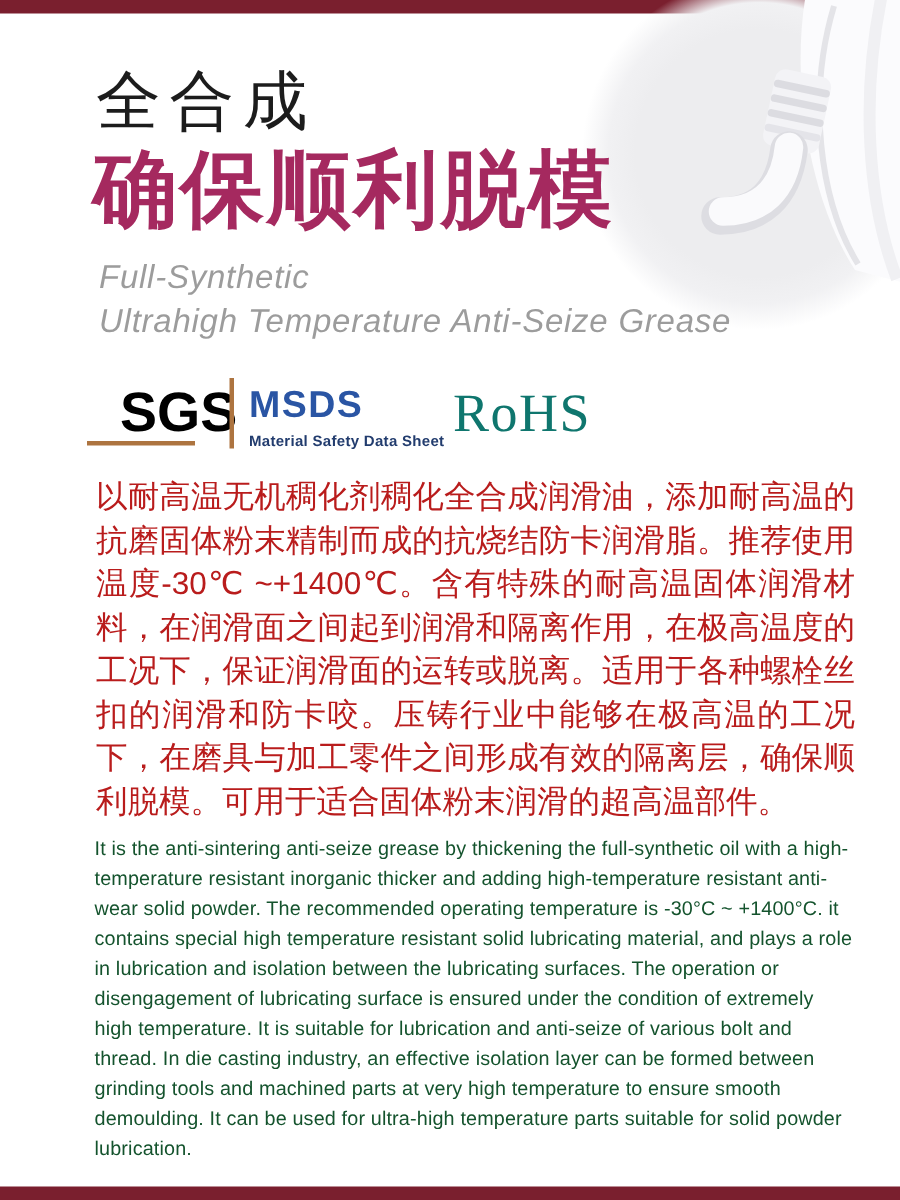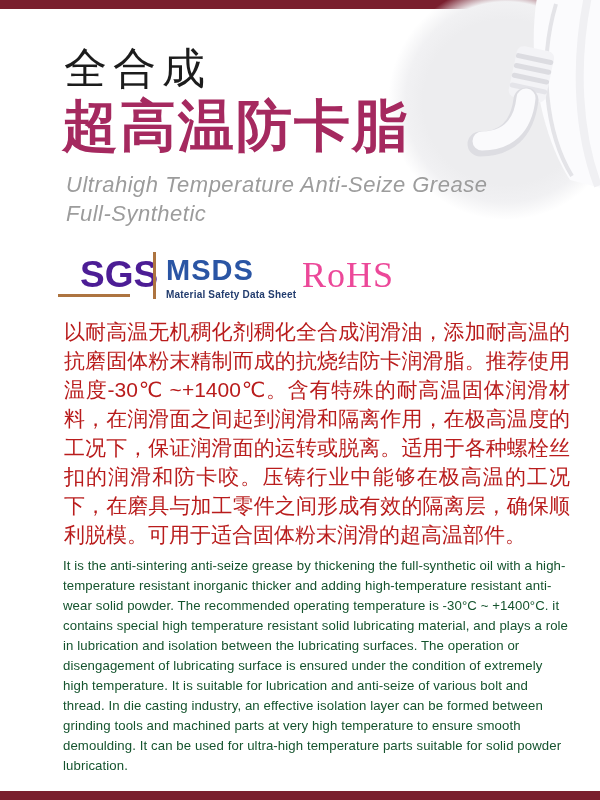--- a/index.html
+++ b/index.html
@@ -34,37 +34,37 @@
   .title-en{
     position:absolute;left:66px;top:170px;
     font-size:22px;line-height:29px;color:#9c9c9c;
     font-style:italic;letter-spacing:0.5px;
   }
 
   
   .cert-sgs{position:absolute;left:66px;top:252px;width:92px;height:48px;}
   .cert-sgs .sgs-text{
     position:absolute;left:14px;top:2px;
-    font-size:37px;font-weight:bold;color:#4c1d95;letter-spacing:0px;
+    font-size:37px;font-weight:bold;color:#000000;letter-spacing:0px;
   }
   .cert-sgs .sgs-underline{position:absolute;left:-8px;bottom:3px;width:72px;height:3px;background:#ad7440;}
   .cert-sgs .sgs-sideline{position:absolute;right:2px;top:0px;width:3px;height:47px;background:#ad7440;}
 
   .cert-msds{position:absolute;left:166px;top:253px;width:124px;}
   .cert-msds .msds-text{
-    font-size:29px;font-weight:bold;color:#2a55a4;letter-spacing:1px;line-height:34px;
+    font-size:25px;font-weight:bold;color:#2a55a4;letter-spacing:1px;line-height:34px;
   }
   .cert-msds .msds-sub{
     margin-top:2px;font-size:10px;font-weight:bold;color:#223c6e;letter-spacing:0.2px;white-space:nowrap;
   }
 
   .cert-rohs{
     position:absolute;left:302px;top:256px;
     font-family:"Liberation Serif","DejaVu Serif",serif;
-    font-size:36px;color:#ec4899;letter-spacing:1px;line-height:38px;
+    font-size:36px;color:#0f766e;letter-spacing:1px;line-height:38px;
   }
 
   
   .desc-cn{
     position:absolute;left:64px;top:317px;width:506px;
     font-size:21px;line-height:29px;color:#b91c1c;
     text-align:justify;letter-spacing:0px;
   }
   .desc-en{
     position:absolute;left:63px;top:556px;width:506px;
@@ -92,24 +92,24 @@
       <rect x="124" y="92" width="38" height="5" rx="2.5" fill="#dcdce1"></rect>
       <rect x="124" y="102" width="38" height="5" rx="2.5" fill="#e4e4e9"></rect>
     </g>
 
     <path d="M138,116 C134,146 118,160 92,160" stroke="#dddde2" stroke-width="25" stroke-linecap="round" fill="none"></path>
     <path d="M138,114 C135,143 119,157 94,157" stroke="#fafafc" stroke-width="19" stroke-linecap="round" fill="none"></path>
   </svg>
 </div>
 
 <div class="title-cn">全合成</div>
-<div class="subtitle-cn">超高温防卡脂</div>
+<div class="subtitle-cn">确保顺利脱模</div>
 <div class="title-en">
+  <div>Full-Synthetic</div>
   <div>Ultrahigh Temperature Anti-Seize Grease</div>
-  <div>Full-Synthetic</div>
 </div>
 
 <div class="cert-sgs">
   <span class="sgs-text">SGS</span>
   <span class="sgs-underline"></span>
   <span class="sgs-sideline"></span>
 </div>
 
 <div class="cert-msds">
   <div class="msds-text">MSDS</div>

